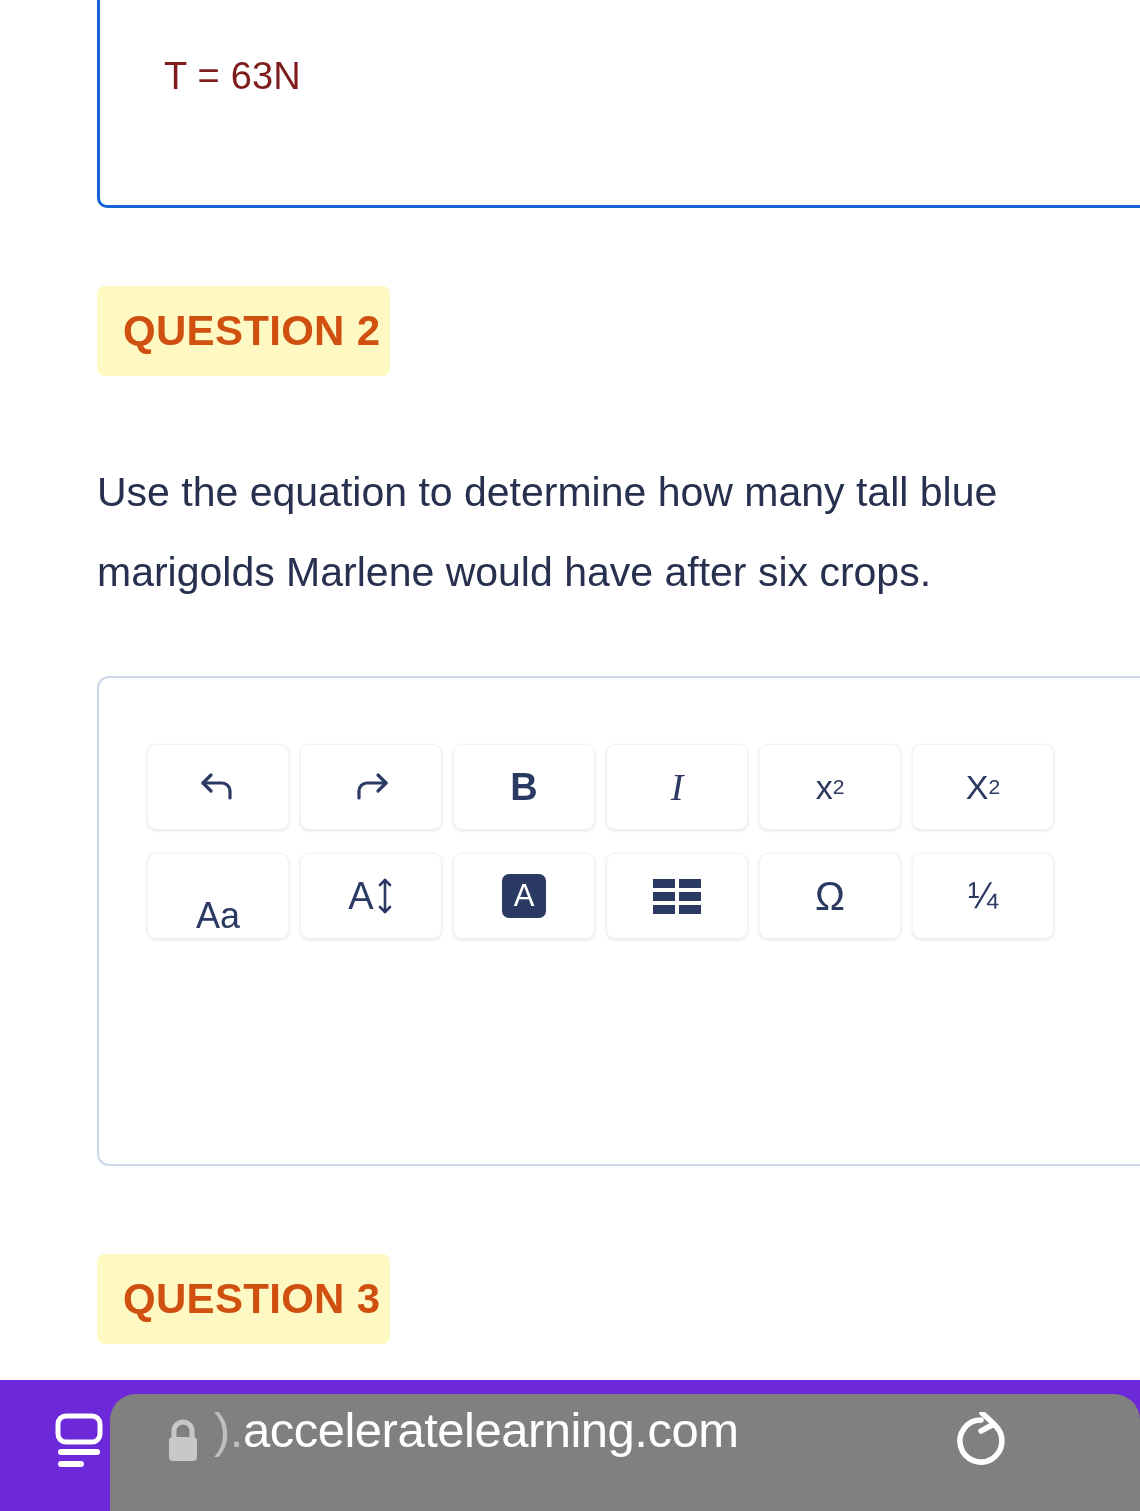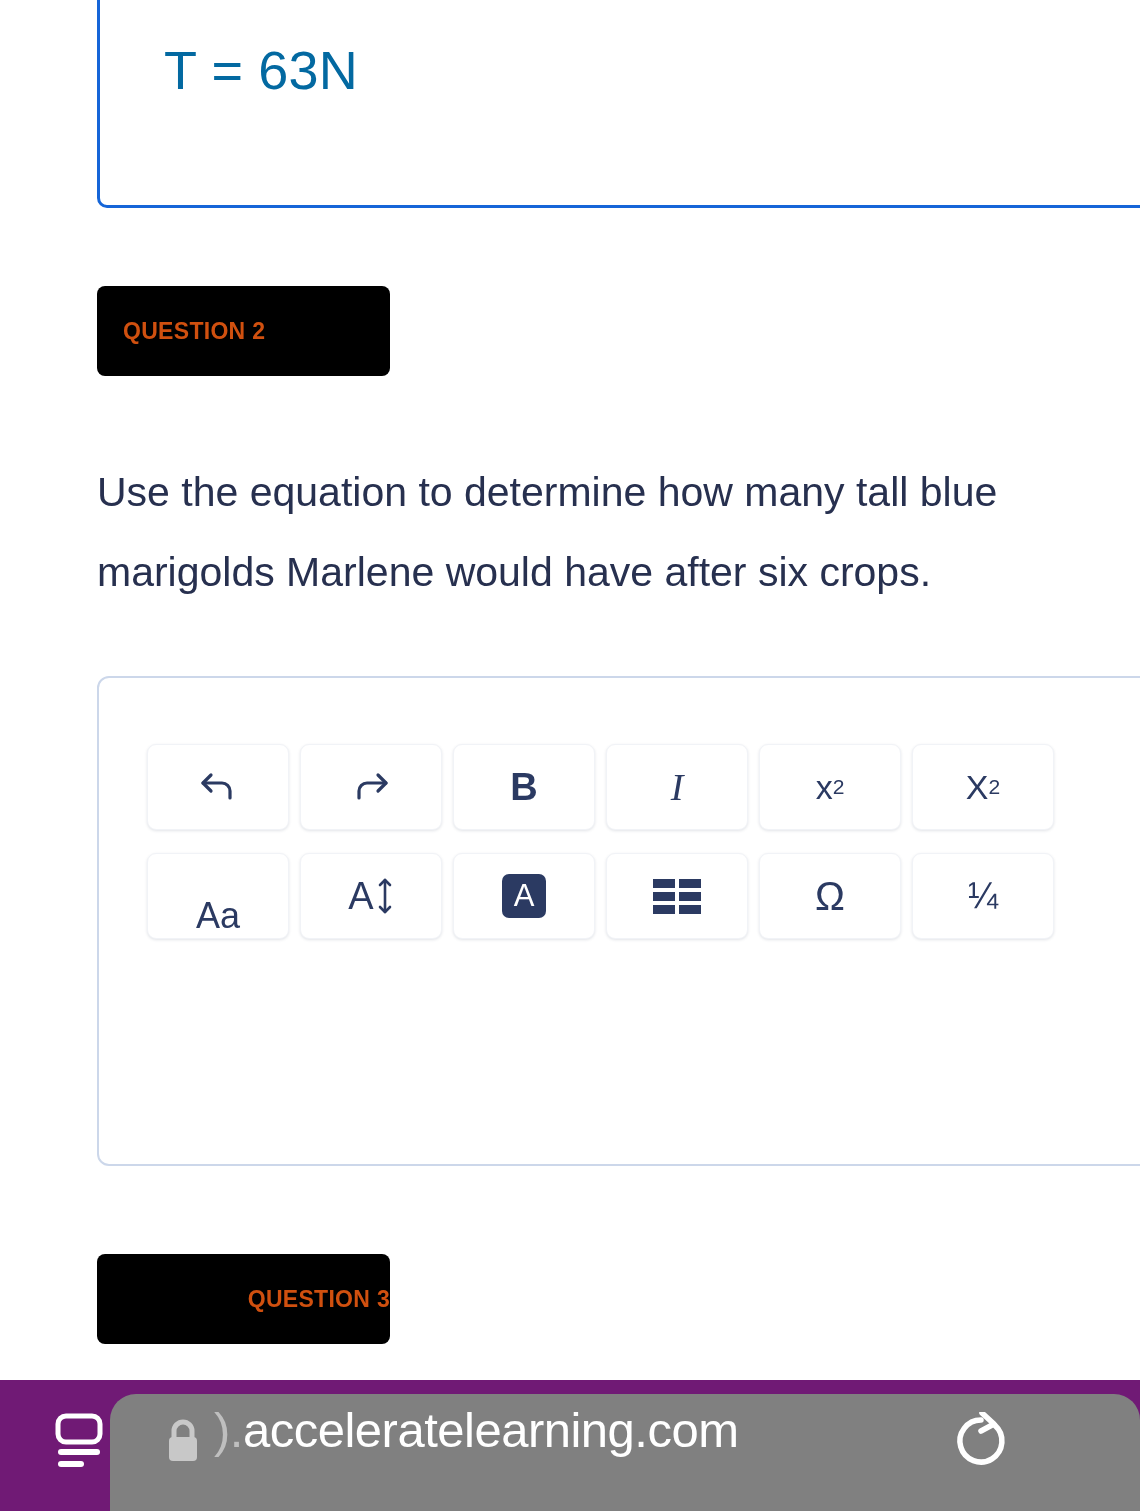--- a/index.html
+++ b/index.html
@@ -34,43 +34,43 @@
     width: 1120px;
     height: 268px;
     box-sizing: border-box;
     background: #ffffff;
     border: 3px solid #1565d8;
     border-radius: 10px;
   }
   .answer-box-1-text {
     position: absolute;
     left: 64px;
-    top: 96px;
-    font-size: 54px;
-    color: #0369a1;
+    top: 112px;
+    font-size: 38px;
+    color: #7f1d1d;
     letter-spacing: 0.2px;
     white-space: nowrap;
   }
 
   
   .q-badge {
     position: absolute;
-    background: #000000;
+    background: #fef9c3;
     border-radius: 8px;
     color: #d0500f;
     font-weight: bold;
-    font-size: 23px;
+    font-size: 42px;
     letter-spacing: 0.3px;
     display: flex;
     align-items: center;
     padding-left: 26px;
     box-sizing: border-box;
   }
   .q-badge-2 { left: 97px; top: 286px; width: 293px; height: 90px; }
-  .q-badge-3 { left: 97px; top: 1254px; width: 293px; height: 90px; justify-content: flex-end; }
+  .q-badge-3 { left: 97px; top: 1254px; width: 293px; height: 90px; }
 
   
   .prompt {
     position: absolute;
     left: 97px;
     top: 452px;
     width: 1100px;
     font-size: 41px;
     line-height: 80px;
     color: #27304f;
@@ -149,21 +149,21 @@
   }
   .fontsize-wrap .ltr { font-size: 38px; }
 
   
   #browser-bar {
     position: absolute;
     left: 0;
     top: 1380px;
     width: 1140px;
     height: 131px;
-    background: #701a75;
+    background: #6d28d9;
   }
   .url-pill {
     position: absolute;
     left: 110px;
     top: 14px;
     width: 1030px;
     height: 117px;
     background: #808080;
     border-top-left-radius: 26px;
     border-top-right-radius: 26px;

